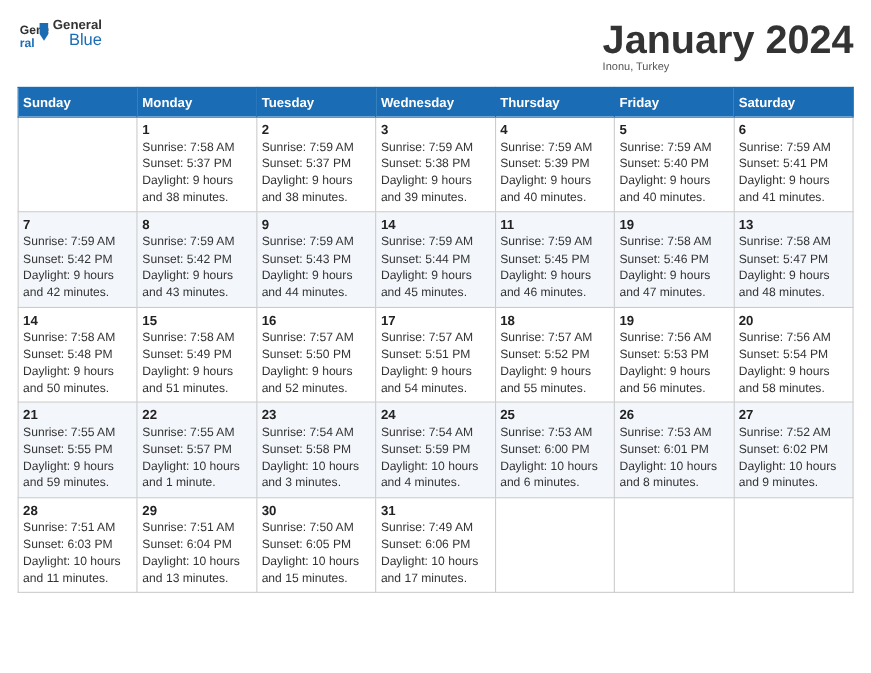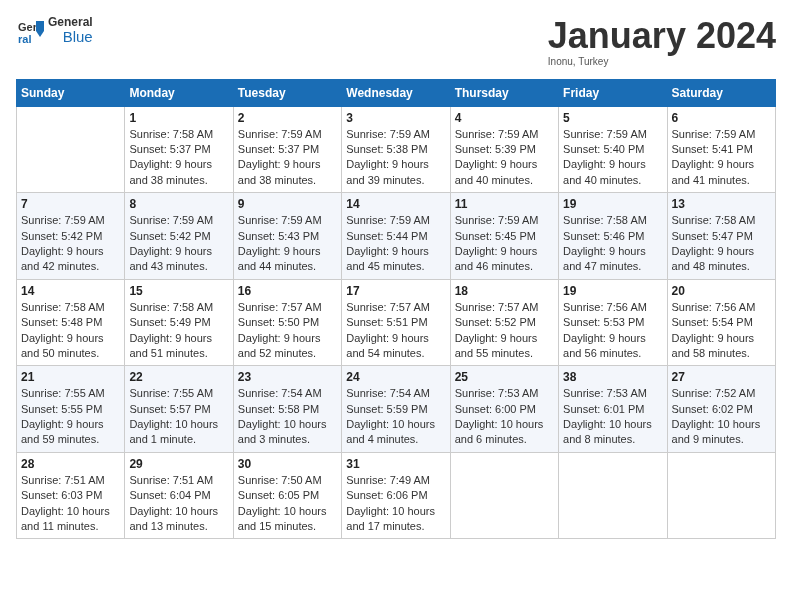--- a/index.html
+++ b/index.html
@@ -214,21 +214,21 @@
         </td>
         <td>
           <div class="day-number">24</div>
           <div class="day-info">Sunrise: 7:54 AM<br>Sunset: 5:59 PM<br>Daylight: 10 hours<br>and 4 minutes.</div>
         </td>
         <td>
           <div class="day-number">25</div>
           <div class="day-info">Sunrise: 7:53 AM<br>Sunset: 6:00 PM<br>Daylight: 10 hours<br>and 6 minutes.</div>
         </td>
         <td>
-          <div class="day-number">38</div>
+          <div class="day-number">26</div>
           <div class="day-info">Sunrise: 7:53 AM<br>Sunset: 6:01 PM<br>Daylight: 10 hours<br>and 8 minutes.</div>
         </td>
         <td>
           <div class="day-number">27</div>
           <div class="day-info">Sunrise: 7:52 AM<br>Sunset: 6:02 PM<br>Daylight: 10 hours<br>and 9 minutes.</div>
         </td>
       </tr>
       <tr>
         <td>
           <div class="day-number">28</div>

